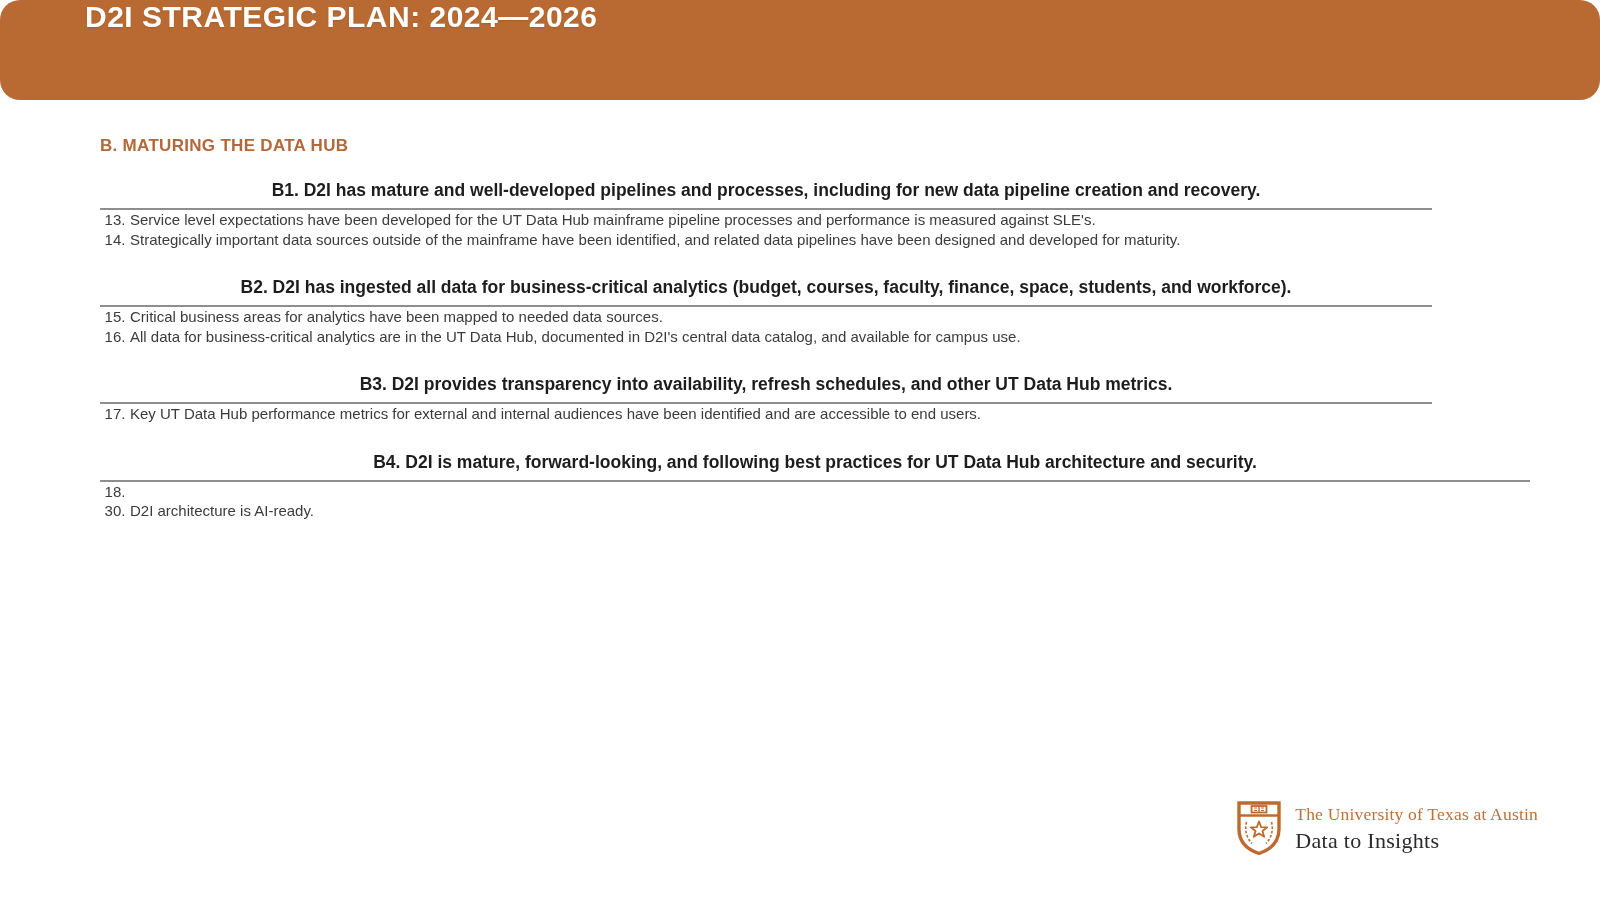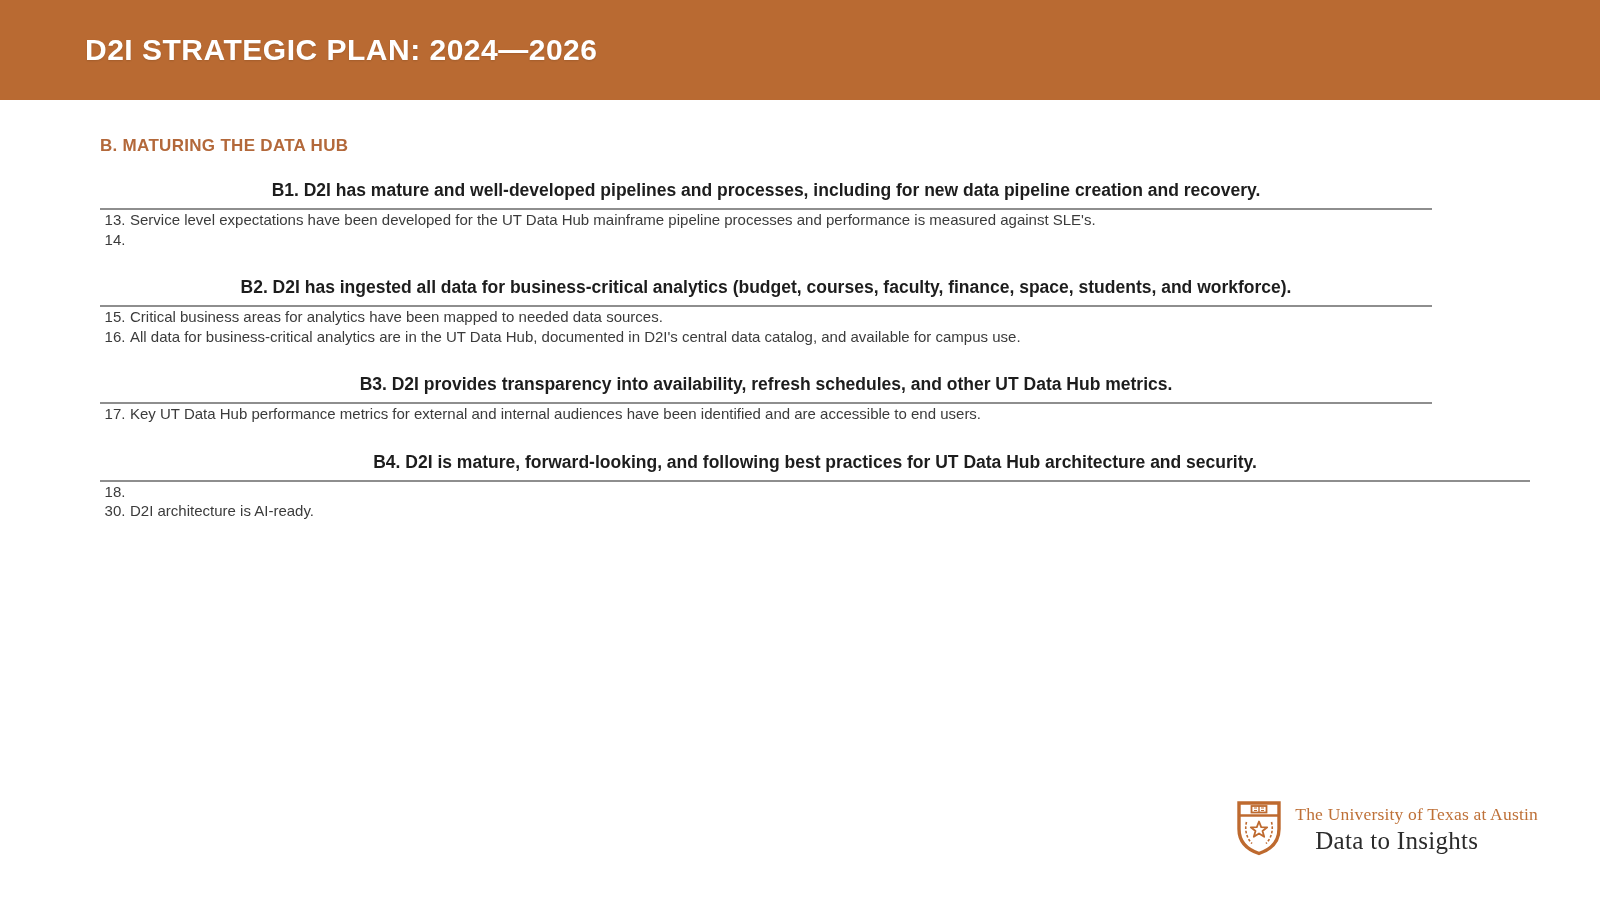--- a/index.html
+++ b/index.html
@@ -13,22 +13,22 @@
     background: #ffffff;
     overflow: hidden;
     margin: 0 auto;
   }
 
   
   .header-bar {
     height: 100px;
     background: #B96A32;
     display: flex;
-    align-items: center;
     padding-left: 85px;
+    border-radius: 20px;
   }
   .header-title {
     color: #ffffff;
     font-size: 30px;
     font-weight: bold;
     letter-spacing: 0.5px;
     text-shadow: 0 1px 2px rgba(0,0,0,0.12);
   }
 
   
@@ -77,25 +77,24 @@
   .shield { width: 46px; height: 56px; flex: 0 0 auto; }
   .logo-text { margin-left: 13px; font-family: "Liberation Serif", serif; }
   .logo-university {
     color: #BE7037;
     font-size: 17.5px;
     line-height: 20px;
     letter-spacing: 0.2px;
   }
   .logo-unit {
     color: #2B2B2B;
-    font-size: 25px;
+    font-size: 22px;
     line-height: 30px;
     margin-top: 2px;
     letter-spacing: 0.3px;
-    margin-left: 20px;
   }
 </style>
 </head>
 <body>
 
 <div class="slide">
 
   <div class="header-bar">
     <div class="header-title">D2I STRATEGIC PLAN: 2024—2026</div>
   </div>
@@ -105,20 +104,21 @@
     <div class="section-label">B. MATURING THE DATA HUB</div>
 
     <div class="goal">
       <div class="goal-heading">B1. D2I has mature and well-developed pipelines and processes, including for new data pipeline creation and recovery.</div>
       <div class="item">
         <span class="num">13.</span>
         <span class="text">Service level expectations have been developed for the UT Data Hub mainframe pipeline processes and performance is measured against SLE's.</span>
       </div>
       <div class="item">
         <span class="num">14.</span>
+        <span class="text">Strategically important data sources outside of the mainframe have been identified, and related data pipelines have been designed and developed for maturity.</span>
       </div>
     </div>
 
     <div class="goal">
       <div class="goal-heading">B2. D2I has ingested all data for business-critical analytics (budget, courses, faculty, finance, space, students, and workforce).</div>
       <div class="item">
         <span class="num">15.</span>
         <span class="text">Critical business areas for analytics have been mapped to needed data sources.</span>
       </div>
       <div class="item">

